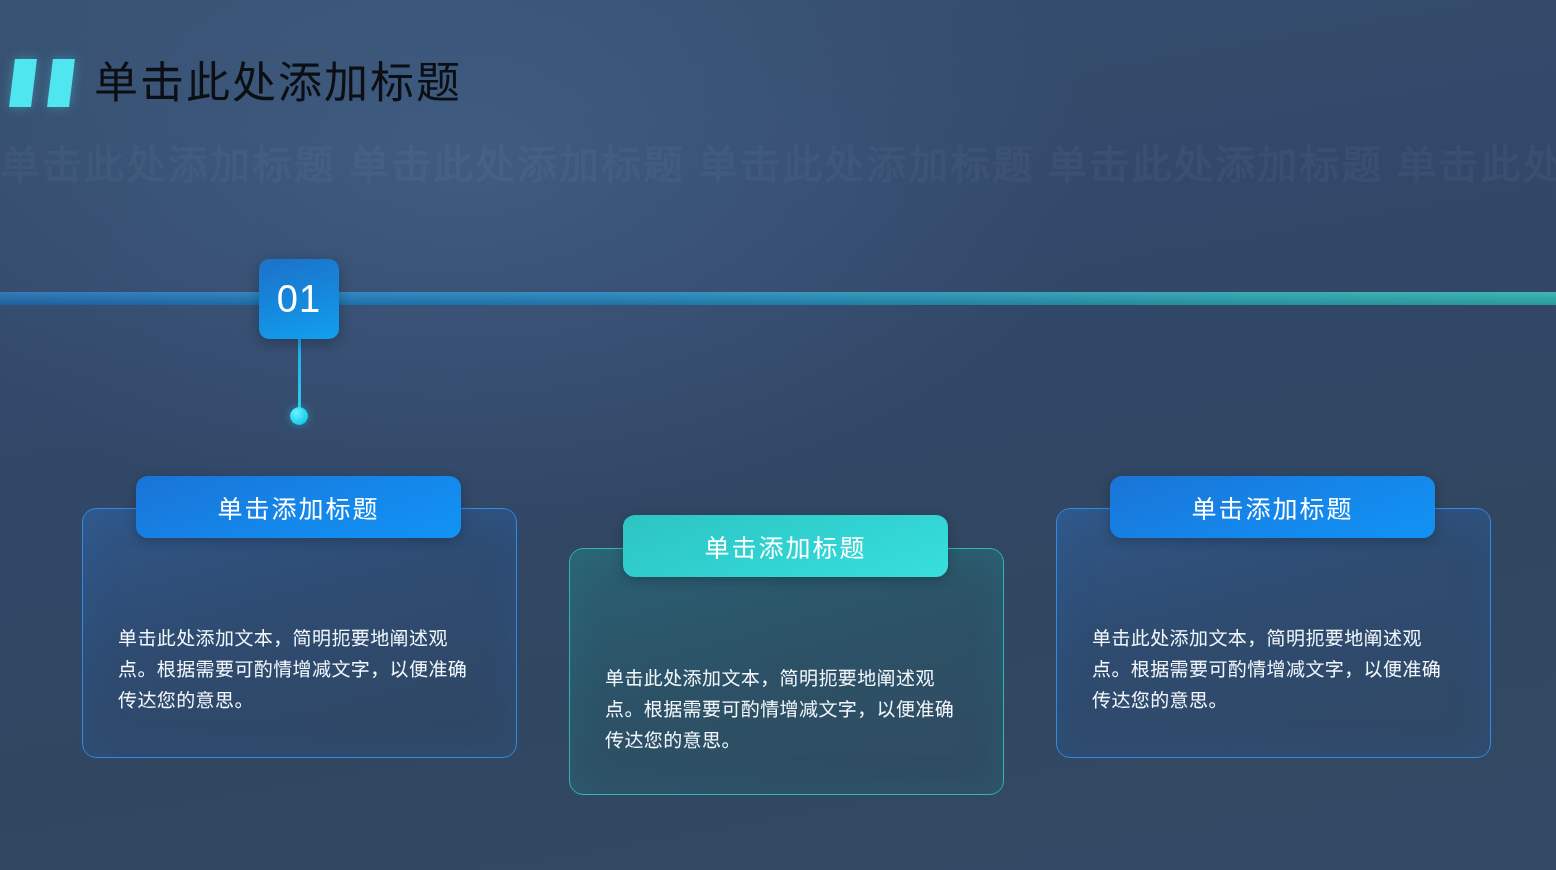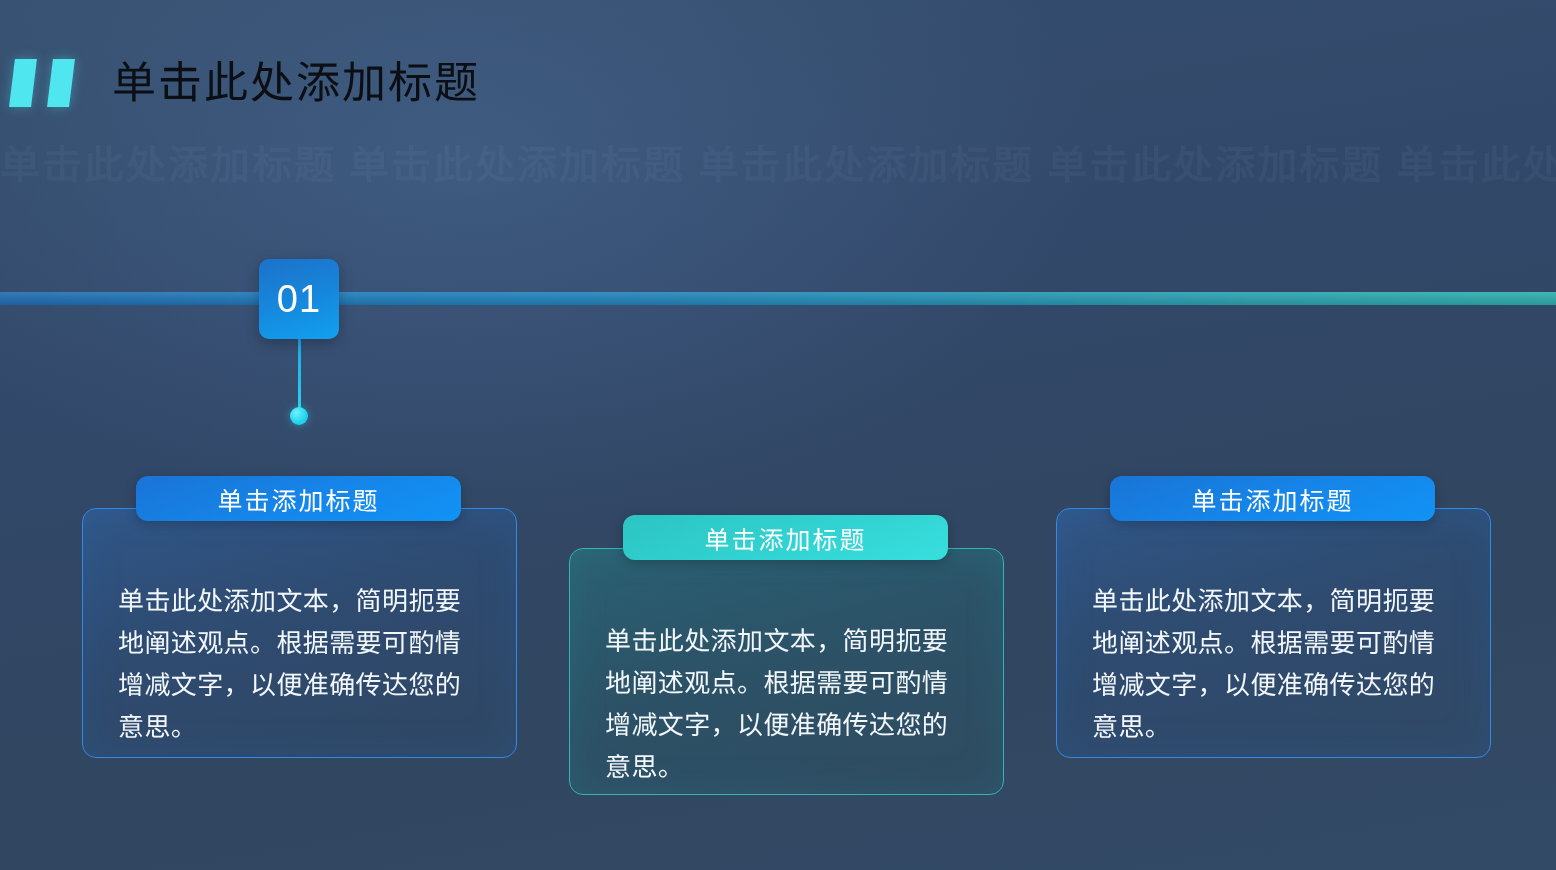--- a/index.html
+++ b/index.html
@@ -61,21 +61,20 @@
     transform: skewX(-7deg);
     box-shadow: 0 0 12px rgba(79,230,240,0.35);
   }
   .bar.b1 { margin-left: 4px; }
   .page-title {
     font-size: 44px;
     font-weight: 400;
     color: #0b0f14;
     letter-spacing: 2px;
     line-height: 1;
-    margin-left: 18px;
   }
 
   
   .timeline-line {
     position: absolute;
     left: 0;
     top: 292px;
     width: 1556px;
     height: 13px;
     background: linear-gradient(90deg,
@@ -159,33 +158,34 @@
     box-shadow: inset 0 0 40px rgba(40,180,180,0.14);
   }
 
   .card-1 { left: 82px;   top: 508px; width: 435px; height: 250px; }
   .card-2 { left: 569px;  top: 548px; width: 435px; height: 247px; }
   .card-3 { left: 1056px; top: 508px; width: 435px; height: 250px; }
 
   .card-body {
     position: absolute;
     color: #f2f7fc;
-    font-size: 26px;
+    font-size: 19px;
     line-height: 1.62;
     letter-spacing: 0.4px;
     white-space: pre-line;
+    margin-top: 44px;
   }
   .body-1 { left: 118px;  top: 580px; width: 356px; }
   .body-2 { left: 605px;  top: 620px; width: 356px; }
   .body-3 { left: 1092px; top: 580px; width: 356px; }
 
   
   .card-head {
     position: absolute;
-    height: 45px;
+    height: 62px;
     border-radius: 12px;
     display: flex;
     align-items: center;
     justify-content: center;
     color: #ffffff;
     font-size: 25px;
     letter-spacing: 2px;
     z-index: 5;
     box-shadow: 0 3px 12px rgba(0,0,0,0.22);
   }

